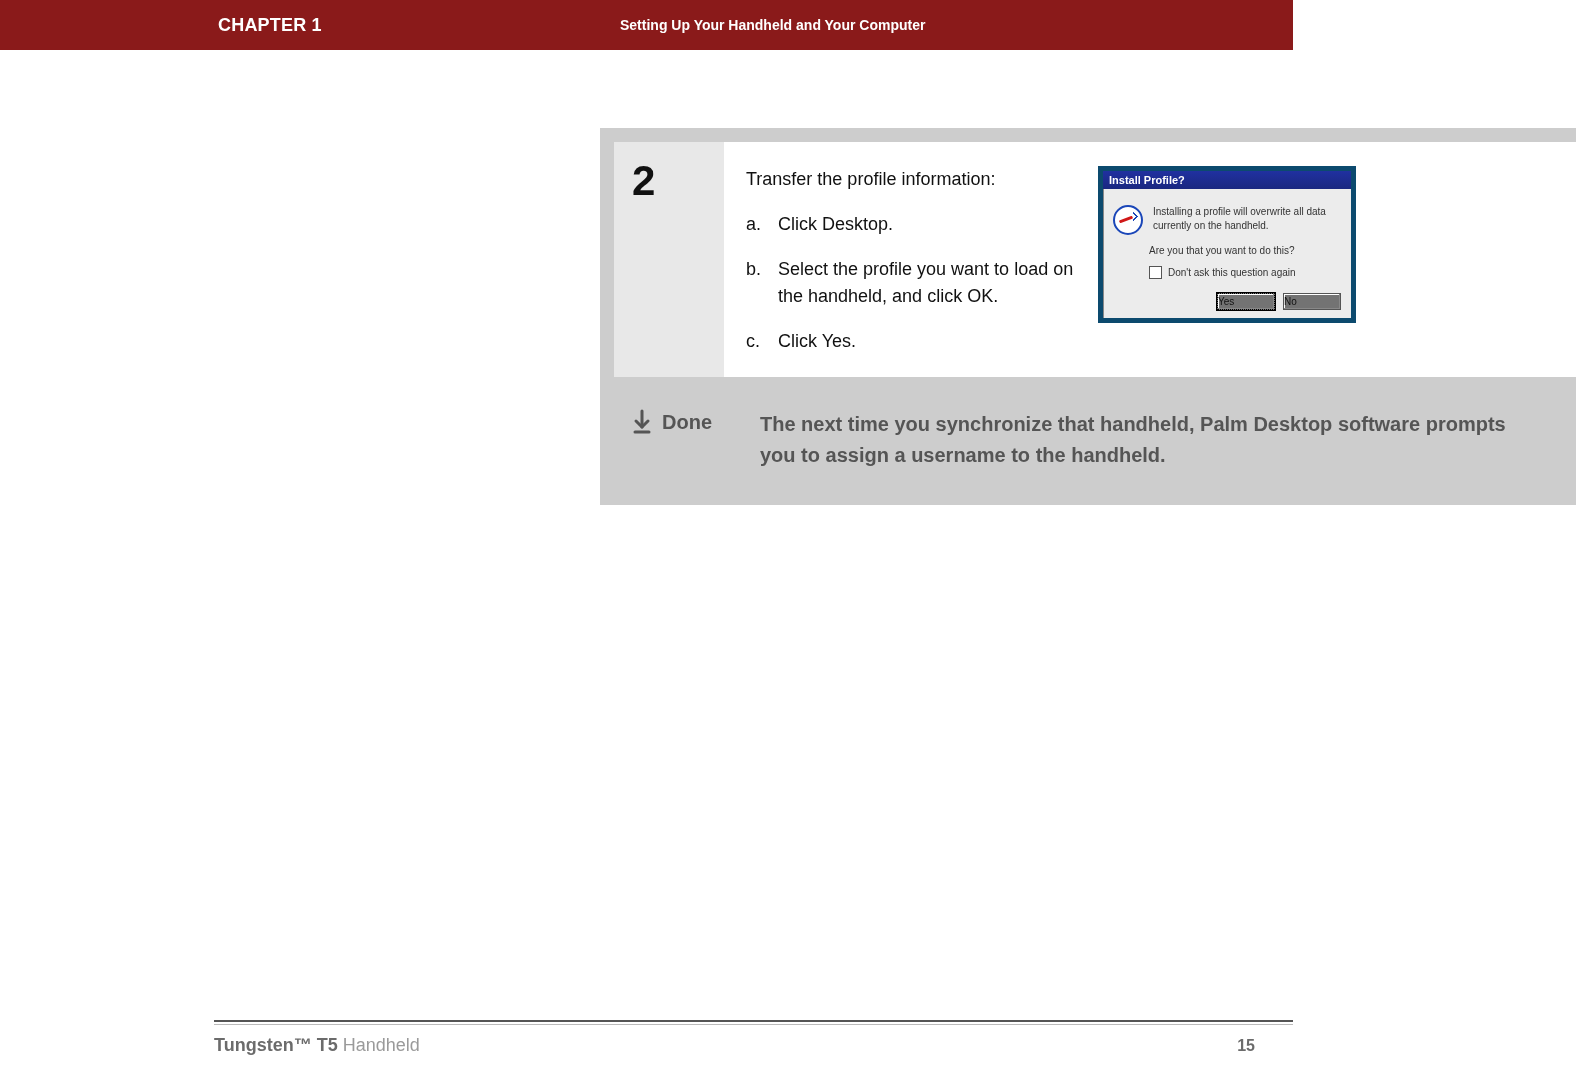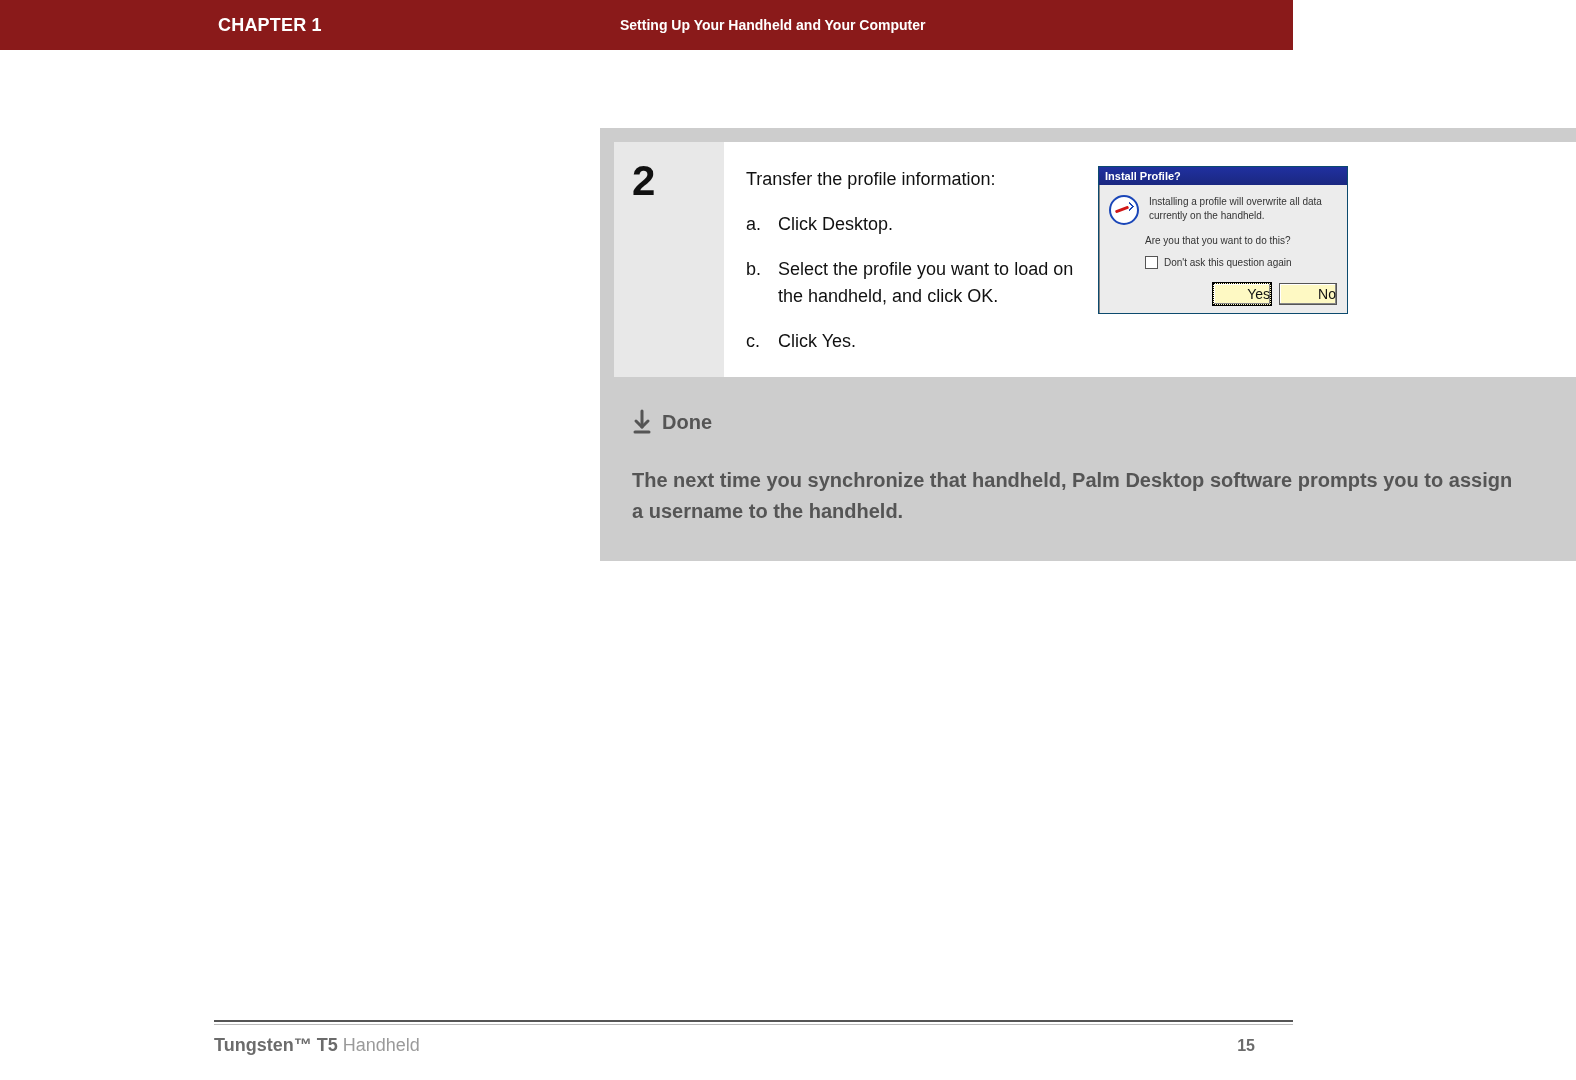--- a/index.html
+++ b/index.html
@@ -38,56 +38,56 @@
     display:flex;gap:22px;align-items:flex-start;
   }
   .step-text{width:330px;font-size:18px;line-height:1.5;color:#111;}
   .step-text p{margin:0 0 18px 0;}
   .substeps{list-style:none;padding:0;margin:0;}
   .substeps li{display:flex;gap:10px;margin:0 0 18px 0;}
   .substeps li:last-child{margin-bottom:0;}
   .sub-letter{min-width:22px;}
   
   .dialog{
-    width:248px;border:1px solid #0c4a6e;background:#ececec;font-size:11px;
+    width:248px;border:5px solid #0c4a6e;background:#ececec;font-size:11px;
     font-family:Tahoma,Arial,sans-serif;color:#111;box-shadow:1px 1px 0 #888 inset;
   }
   .dialog-title{
     background:linear-gradient(#2030a0,#1a2780);color:#fff;font-weight:bold;
     padding:3px 6px;font-size:11px;
   }
-  .dialog-body{padding:10px 10px 8px 10px;}
+  .dialog-body{padding:16px 10px 8px 10px;}
   .dialog-row1{display:flex;gap:10px;align-items:flex-start;}
   .dialog-icon{
     width:26px;height:26px;border-radius:50%;border:2px solid #1a46b8;
     position:relative;flex-shrink:0;background:#fff;
   }
   .dialog-icon::before{
     content:"";position:absolute;left:4px;top:11px;width:14px;height:3px;
     background:#d01818;border-radius:1px;transform:rotate(-20deg);
   }
   .dialog-icon::after{
     content:"";position:absolute;right:4px;top:6px;width:5px;height:5px;
     border-top:2px solid #1a46b8;border-right:2px solid #1a46b8;
     transform:rotate(45deg);border-radius:1px;
   }
   .dialog-text{font-size:10px;line-height:1.35;color:#333;}
   .dialog-q{margin-top:10px;margin-left:36px;font-size:10px;color:#333;}
   .dialog-check{margin-top:10px;margin-left:36px;font-size:10px;display:flex;gap:6px;align-items:center;color:#333;}
   .chkbox{width:11px;height:11px;border:1px solid #555;background:#fff;display:inline-block;}
   .dialog-btns{display:flex;justify-content:flex-end;gap:8px;margin-top:14px;}
   .dlg-btn{
-    min-width:56px;text-align:right;font-size:14px;padding:2px 0;
-    border:1px solid #555;background:#fef9c3;box-shadow:inset -1px -1px 0 #888, inset 1px 1px 0 #fff;
+    min-width:56px;text-align:left;font-size:10px;padding:2px 0;
+    border:1px solid #555;background:#737373;box-shadow:inset -1px -1px 0 #888, inset 1px 1px 0 #fff;
   }
   .dlg-btn.default{border:1px dotted #000;outline:1px solid #000;}
   
   .done-row{
-    margin-top:14px;display:flex;align-items:flex-start;gap:30px;
-    padding:18px 22px 20px 18px;box-sizing:border-box;flex-direction:column;
+    margin-top:14px;display:flex;align-items:flex-start;gap:18px;
+    padding:18px 22px 20px 18px;box-sizing:border-box;
   }
   .done-left{display:flex;align-items:center;gap:10px;min-width:110px;}
   .done-arrow{width:20px;height:26px;display:flex;align-items:center;justify-content:center;}
   .done-arrow svg{width:18px;height:26px;}
   .done-label{font-size:20px;font-weight:800;color:#555;}
   .done-text{flex:1;font-size:20px;font-weight:800;color:#555;line-height:1.55;padding-right:30px;}
   
   .footer{
     position:absolute;left:214px;right:0;bottom:24px;
   }

